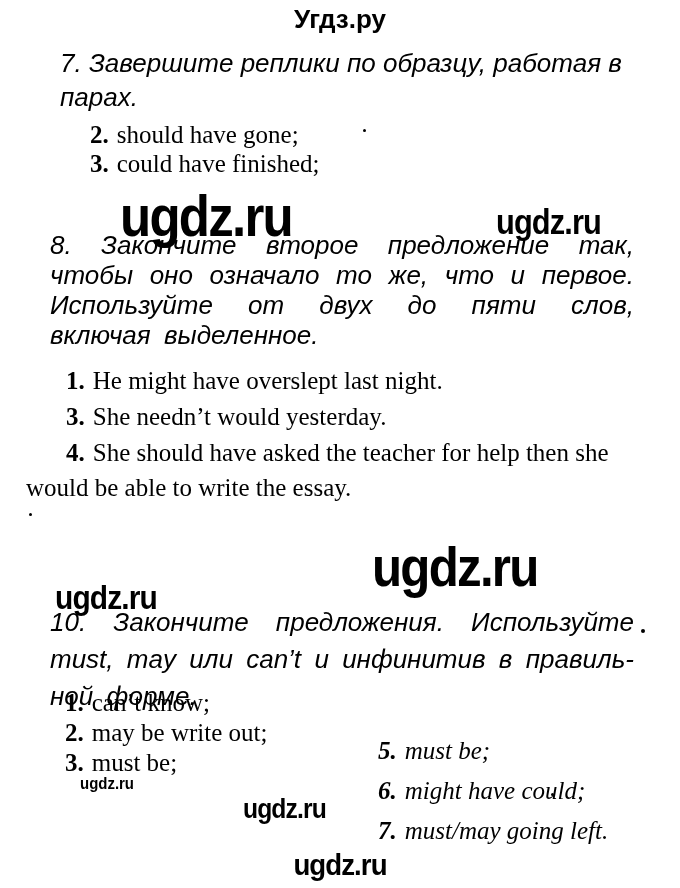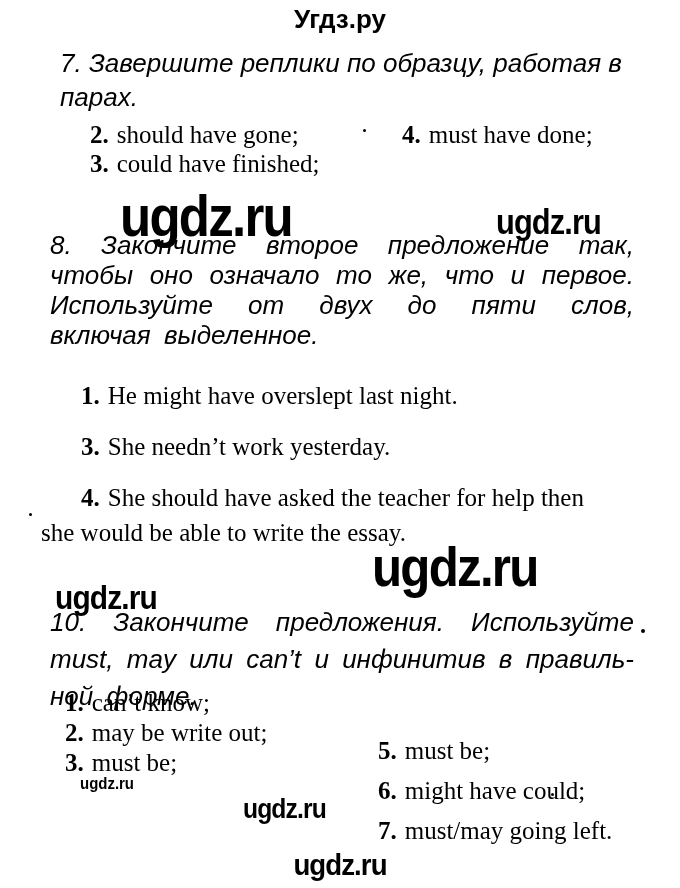--- a/index.html
+++ b/index.html
@@ -24,25 +24,25 @@
            text-align:justify; word-spacing:6px; }
   
   .num { font-weight:700; margin-right:8px; }
   .listA {
     position:absolute; left:65px; top:120px; font-size:25px; line-height:29px;
     display:grid; grid-template-columns:312px auto; z-index:2;margin-left:25px;
   }
   .listA p { margin:0; }
   .ans8 { position:absolute; left:25px; top:362px; width:612px;
           font-size:25px; line-height:35px; z-index:2; }
-  .ans8 p { margin:16px; text-indent:40px; }
+  .ans8 p { margin:1px; text-indent:40px; }
   .ansB-left { position:absolute; left:65px; top:688px; font-size:25px;
                line-height:30px; z-index:2; }
   .ansB-right { position:absolute; left:378px; top:731px; font-size:25px;
-                line-height:40px; z-index:2; }
+                line-height:40px; z-index:2;font-style:italic; }
   .ansB-left p, .ansB-right p { margin:0; }
   
   .wm {
     position:absolute; font-family:"Liberation Sans", sans-serif; font-weight:700;
     letter-spacing:-1px; transform:scaleX(0.88); transform-origin:0 50%;
     white-space:nowrap; z-index:1;
   }
   .wm1 { left:120px; top:182px; font-size:58px; letter-spacing:-2px; }
   .wm2 { left:496px; top:202px; font-size:35px; }
   .wm3 { left:372px; top:534px; font-size:56px; letter-spacing:-2px; }
@@ -70,32 +70,31 @@
   <div class="site-title">Угдз.ру</div>
 
   <p class="ru-instr sec7">7. Завершите реплики по образцу, работая в парах.</p>
 
   <div class="listA">
     <div>
       <p><span class="num">2.</span><span>should have gone;</span></p>
       <p><span class="num">3.</span><span>could have finished;</span></p>
     </div>
     <div>
-      <p><span class="num">4.</span><span>must have done;</span></p>
     </div>
   </div>
 
   <div class="wm wm1">ugdz.ru</div>
   <div class="wm wm2">ugdz.ru</div>
 
   <p class="ru-instr sec8">8. Закончите второе предложение так, чтобы оно означало то же, что и пер­вое. Используйте от двух до пяти слов, включая выделенное.</p>
 
   <div class="ans8">
     <p><span class="num">1.</span><span>He might have overslept last night.</span></p>
-    <p><span class="num">3.</span><span>She needn’t work yesterday.</span></p>
+    <p><span class="num">3.</span><span>She needn’t would yesterday.</span></p>
     <p><span class="num">4.</span><span>She should have asked the teacher for help then she would be able to write the essay.</span></p>
   </div>
 
   <div class="wm wm3">ugdz.ru</div>
   <div class="wm wm4">ugdz.ru</div>
 
   <p class="ru-instr sec10">10. Закончите предложения. Используйте must, may или can’t и инфинитив в правиль­ной форме.</p>
 
   <div class="ansB-left">
     <p><span class="num">1.</span><span>can’t know;</span></p>

